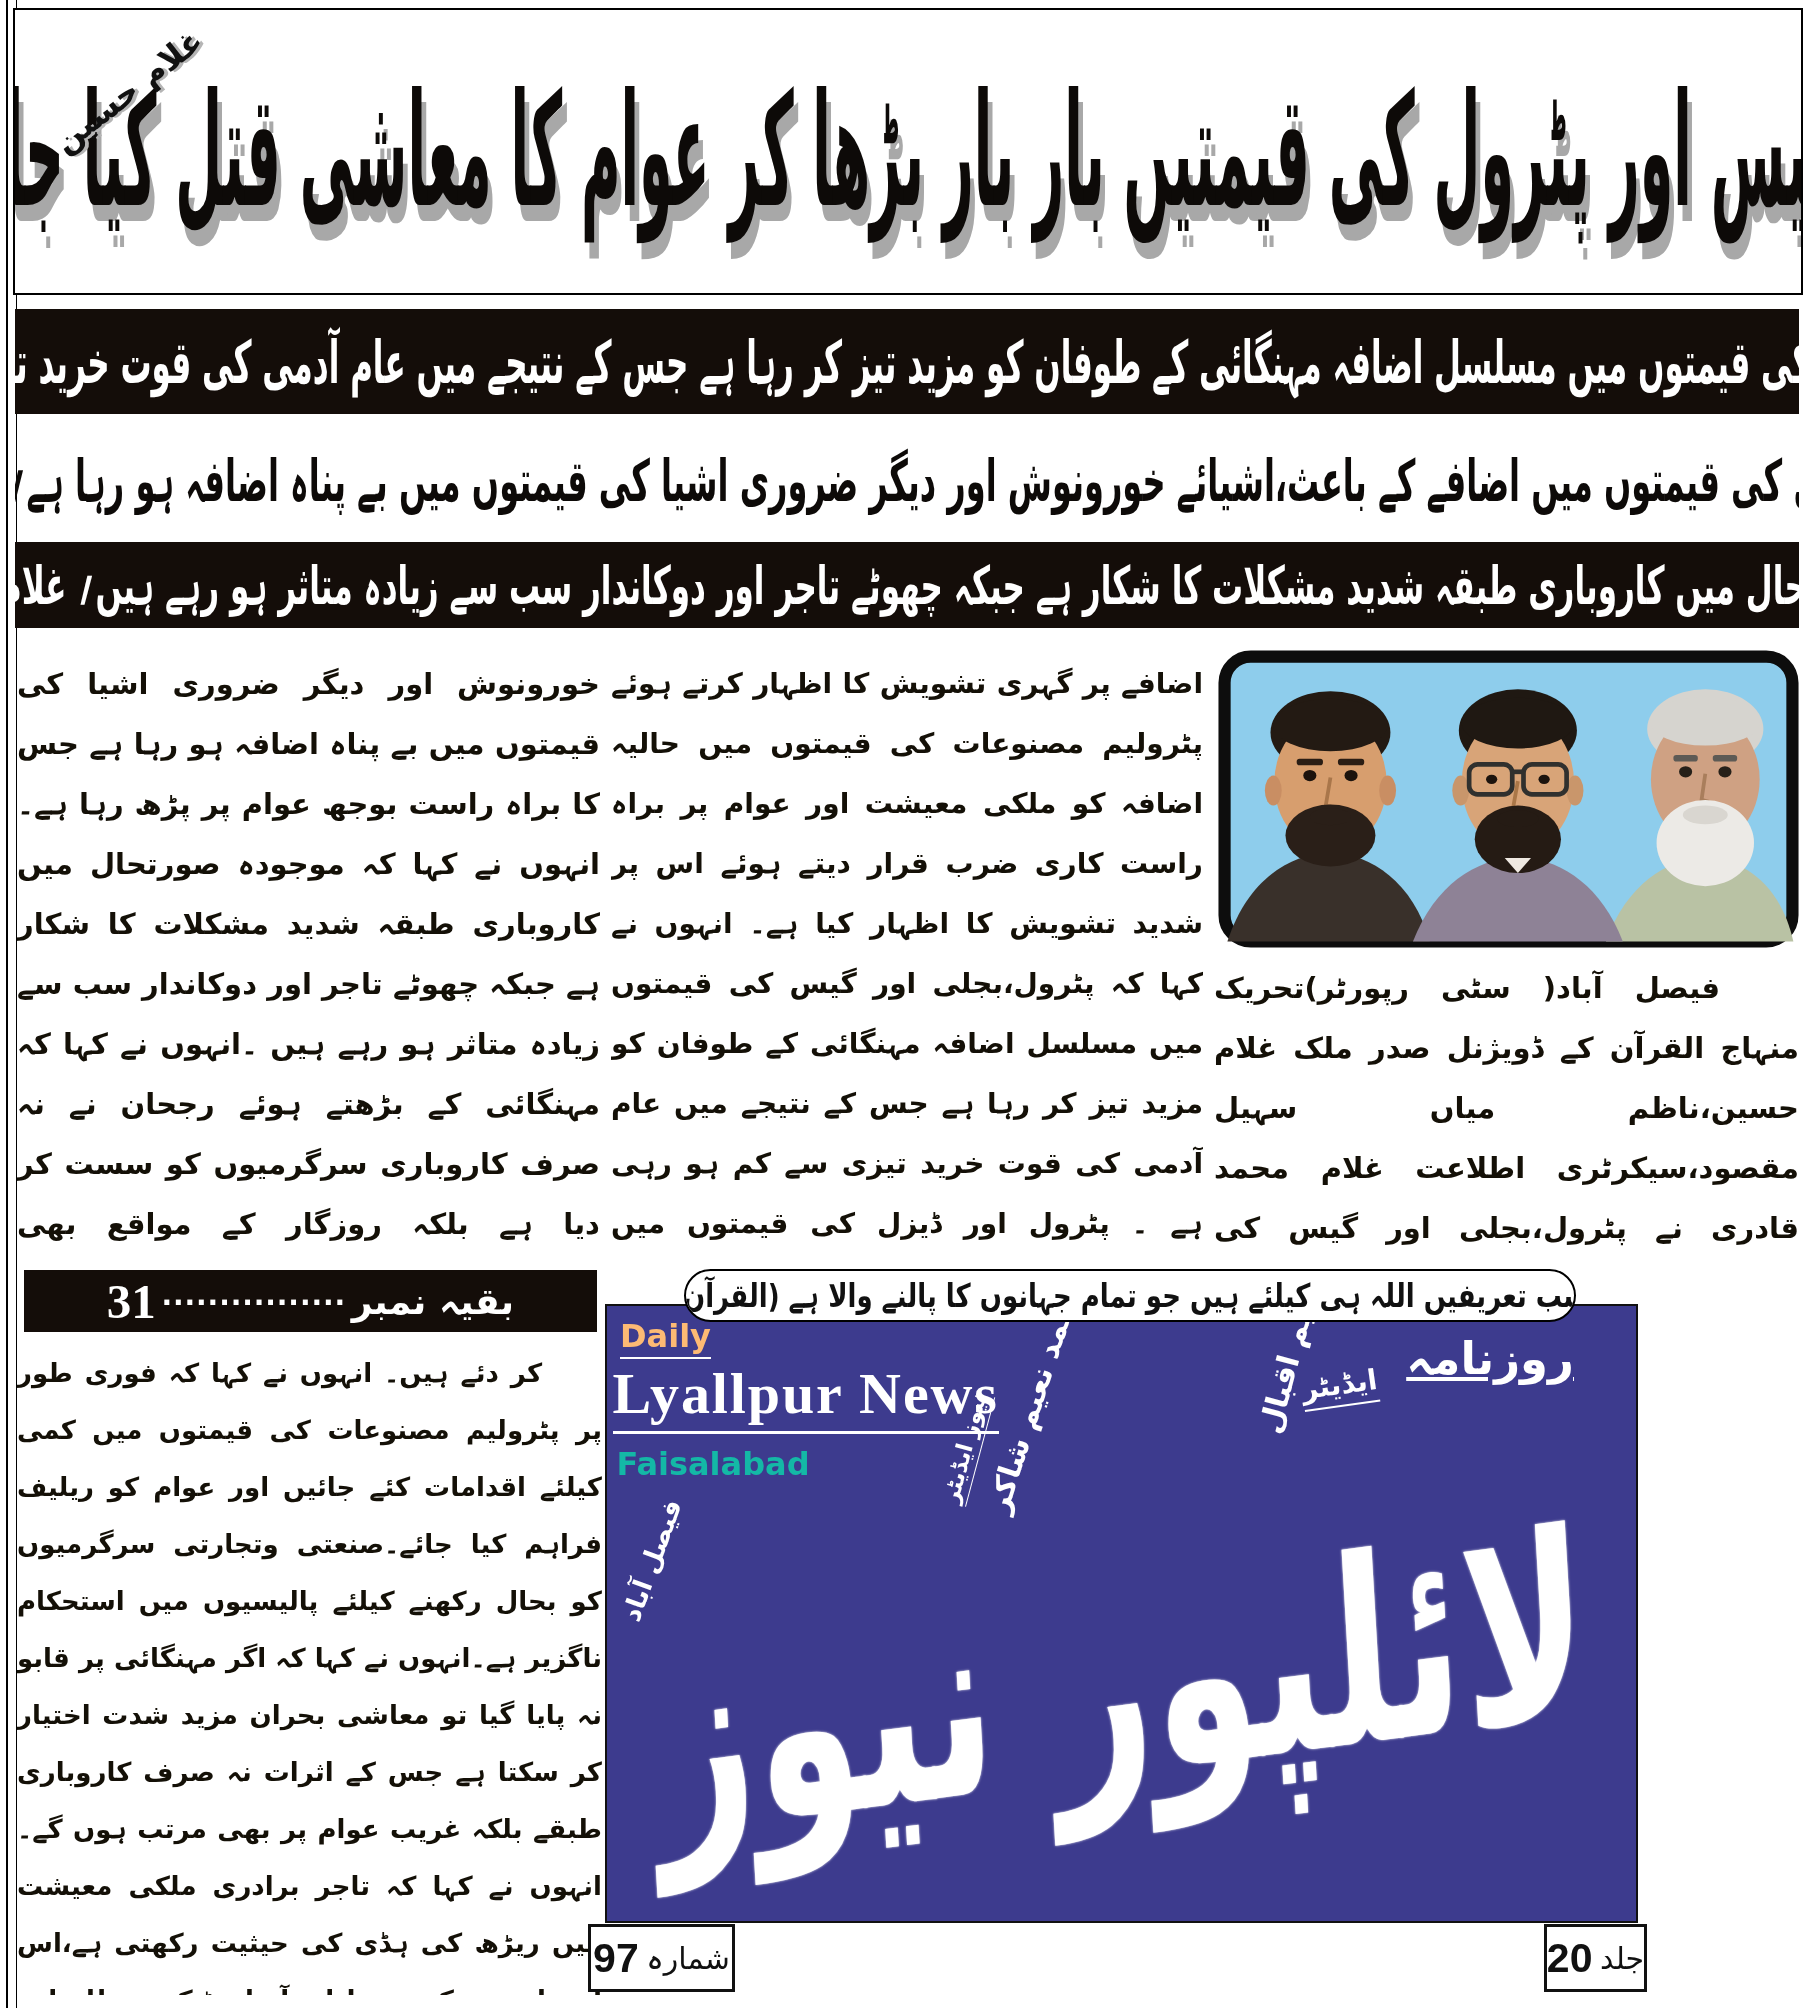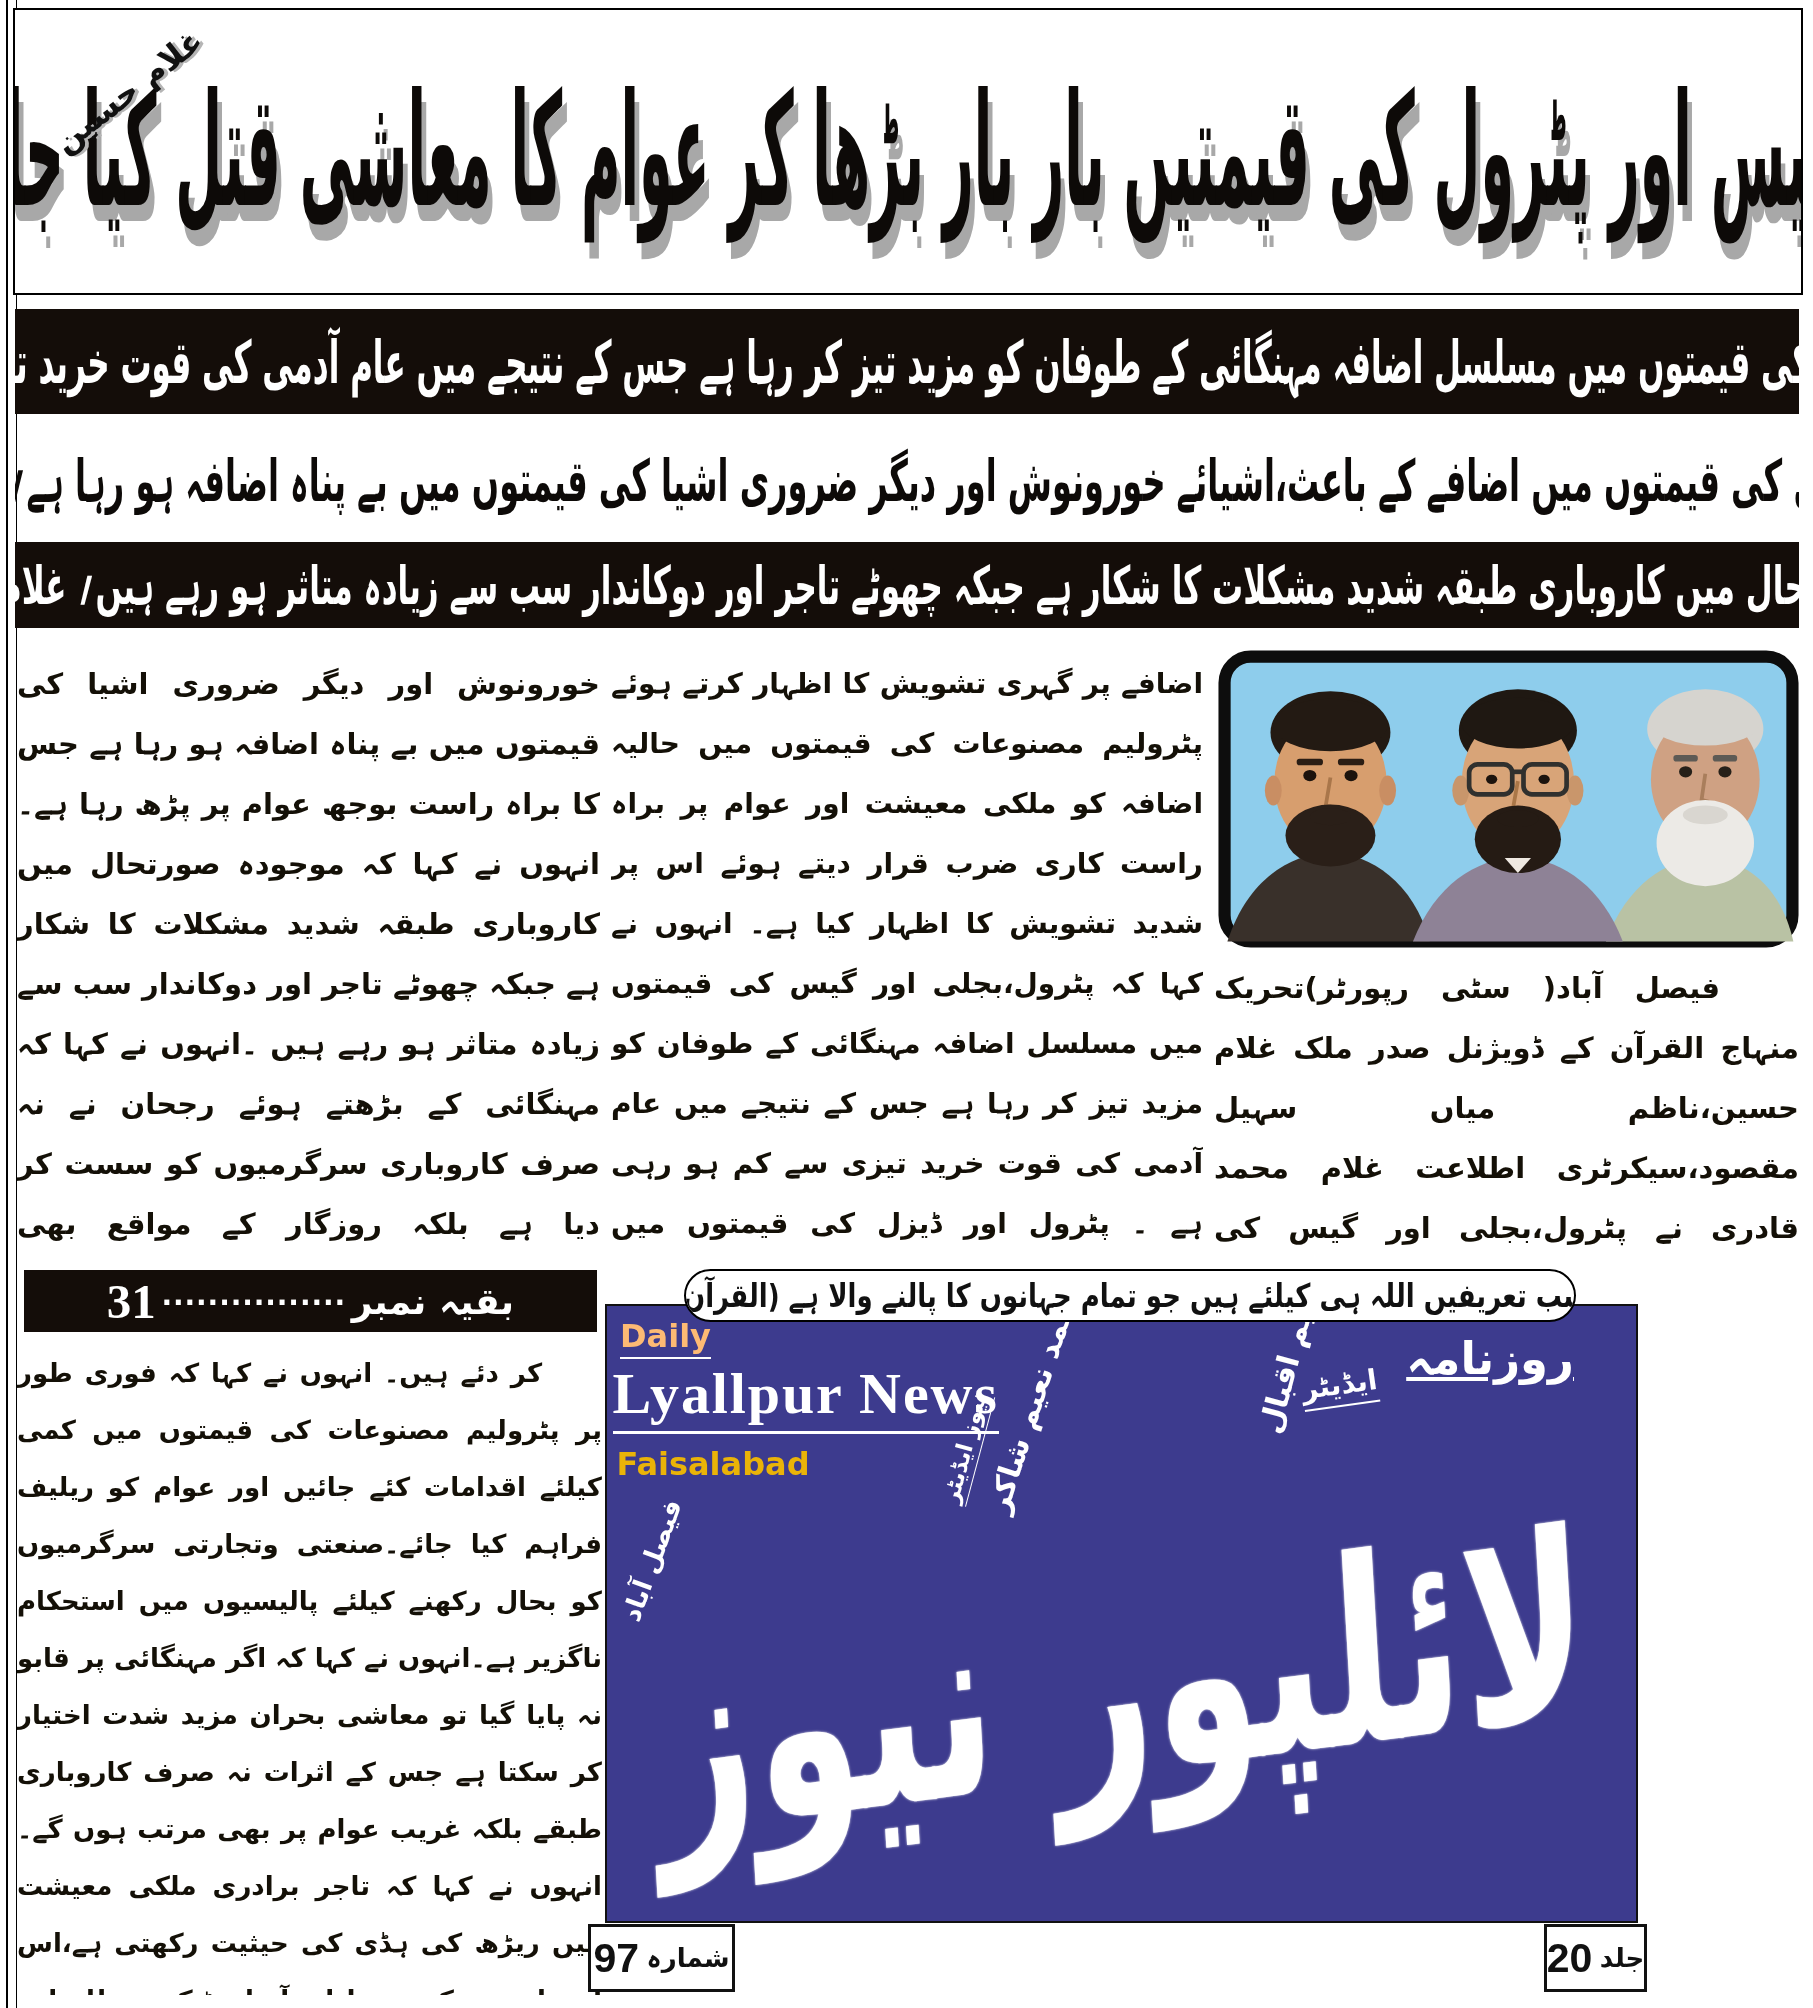--- a/index.html
+++ b/index.html
@@ -35,35 +35,35 @@
   .baqia-bar{position:absolute;left:24px;top:1270px;width:573px;height:62px;background:#140d09;color:#fff;display:flex;align-items:center;justify-content:center;gap:5.6px;overflow:hidden;}
   .baqia-label{font-size:36px;font-weight:900;}
   .baqia-dots{font-size:28px;font-weight:900;letter-spacing:0.9px;position:relative;top:-5.6px;}
   .baqia-num{font-size:49px;font-weight:900;font-family:Liberation Serif, serif;}
   
   .quran-pill{position:absolute;left:684px;top:1269px;width:888px;height:49px;background:#fff;border:2.8px solid #000;border-radius:28px;display:flex;align-items:center;justify-content:center;z-index:3;overflow:hidden;}
   .quran-pill span{font-size:26px;font-weight:900;white-space:nowrap;transform:scaleY(1.25);}
   .navy-box{position:absolute;left:605px;top:1304px;width:1029px;height:615px;background:#3d3b8e;border:2.8px solid #111;overflow:hidden;z-index:2;}
   .mh-daily{position:absolute;left:13px;top:11.2px;color:#fdba74;font-size:32px;font-weight:700;border-bottom:2.8px solid #fff;padding-bottom:1.9px;text-align:center;}
   .mh-name-en{position:absolute;left:5.6px;top:54px;color:#fff;font-size:58px;font-family:"Liberation Serif",serif;font-weight:700;letter-spacing:1.9px;border-bottom:3.7px solid #fff;padding-bottom:3.7px;white-space:nowrap;}
-  .mh-city-en{position:absolute;left:9.4px;top:139px;color:#eab308;font-size:32px;font-weight:700;text-align:center;}
+  .mh-city-en{position:absolute;left:9.4px;top:139px;color:#14b8a6;font-size:32px;font-weight:700;text-align:center;}
   .mh-rozname{position:absolute;right:62px;top:26px;color:#fff;font-size:45px;font-weight:900;text-decoration:underline;}
   .mh-editor-label{position:absolute;left:695px;top:62px;color:#fff;font-size:28px;font-weight:900;border-bottom:2.8px solid #fff;transform:rotate(-8deg);padding-bottom:3.7px;}
   .mh-editor-name{position:absolute;left:645px;top:122px;color:#fff;font-size:30px;font-weight:900;transform:rotate(-75deg);transform-origin:left top;white-space:nowrap;}
   .mh-newsed-label{position:absolute;left:330px;top:193px;color:#fff;font-size:22.5px;font-weight:900;border-bottom:1.9px solid #fff;transform:rotate(-75deg);transform-origin:left top;white-space:nowrap;padding-bottom:2.8px;}
   .mh-newsed-name{position:absolute;left:373px;top:200px;color:#fff;font-size:30px;font-weight:900;transform:rotate(-72deg);transform-origin:left top;white-space:nowrap;}
   .mh-city-ur{position:absolute;left:9.4px;top:309px;color:#fff;font-size:26px;font-weight:900;transform:rotate(-70deg);transform-origin:left top;white-space:nowrap;}
   .mh-logo{position:absolute;left:0;right:0;top:141px;bottom:0;display:flex;align-items:center;justify-content:center;overflow:visible;}
   .mh-logo span{color:#fff;font-size:171px;font-weight:900;white-space:nowrap;transform:scaleY(1.5) rotate(-5deg);text-shadow:0 0 1.9px #fff;}
   
   .datebox{position:absolute;top:1924px;height:62px;background:#fff;border:3.7px solid #111;display:flex;align-items:center;justify-content:center;gap:7.5px;overflow:hidden;}
   .issue-box{left:588px;width:141px;}
   .date-box{left:748px;width:783px;}
   .vol-box{left:1544px;width:97px;}
-  .db-ur{font-size:26px;font-weight:700;}
+  .db-ur{font-size:30px;font-weight:400;}
   .db-num{font-size:41px;font-weight:900;font-family:"Liberation Sans",sans-serif;}
   .db-date{font-size:34px;font-weight:900;white-space:nowrap;transform:scaleY(1.2);}
 </style>
 </head>
 <body>
 
 <div class="page">
 
   <div class="left-rule"></div>
 

